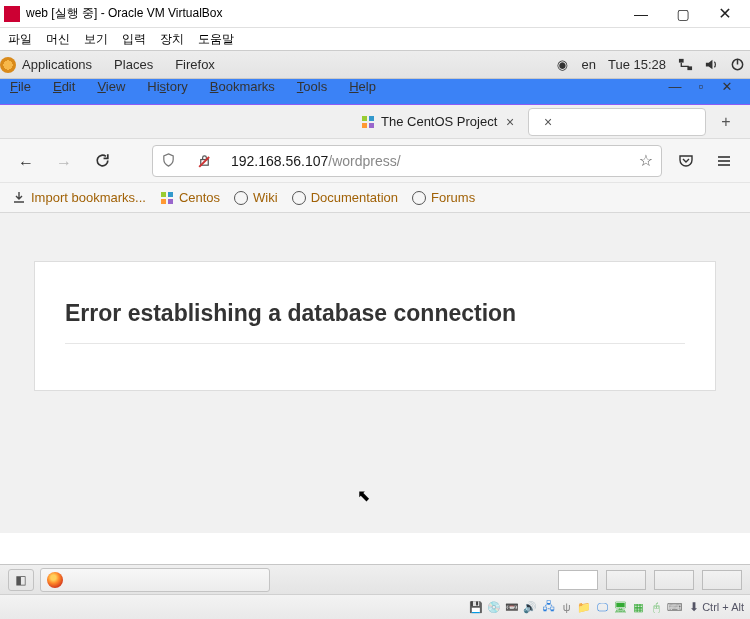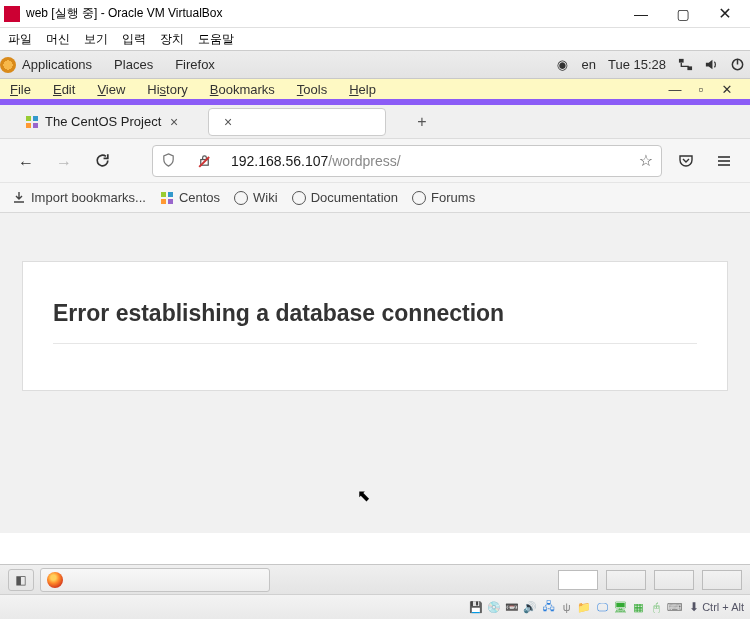--- a/index.html
+++ b/index.html
@@ -18,55 +18,55 @@
 
 .guest { border-top: 1px solid #ccc; }
 .gnome-panel { height: 28px; background: linear-gradient(#ededed,#e3e3e3); border-bottom: 1px solid #c8c8c8; display: flex; align-items: center; padding: 0 0; font-size: 13px; color: #2c2c2c; }
 .gnome-panel .gicon { width: 16px; height: 16px; background: radial-gradient(circle,#f7b84a 40%,#d98a1a 42%); border-radius: 50%; margin-right: 6px; }
 .gnome-panel .pmenu { margin-right: 22px; }
 .gnome-panel .spacer { flex: 1; }
 .gnome-panel .picon { width: 16px; height: 16px; margin: 0 5px; display:flex;align-items:center;justify-content:center;font-size:13px;color:#333; }
 .gnome-panel .ptext { margin: 0 6px; }
 
 
-.ff-menubar { height: 26px; background: #fef9c3; border-bottom: 6px solid #8b5cf6; display: flex; align-items: center; padding: 0 10px; font-size: 13px; color: #333; }
+.ff-menubar { height: 26px; background: #3b82f6; border-bottom: 1px solid #8b5cf6; display: flex; align-items: flex-start; padding: 0 10px; font-size: 13px; color: #333; }
 .ff-menubar .mitem { margin-right: 22px; }
 .ff-menubar .mitem u { text-decoration: underline; }
 .ff-menubar .spacer { flex: 1; }
 .ff-menubar .wctrl { width: 26px; text-align: center; font-size: 13px; color: #333; }
 
 
-.ff-tabs { height: 34px; background: #f0f0f0; display: flex; align-items: center; padding: 0 10px 0 14px; gap: 16px; border-bottom: 1px solid #dcdcdc; }
+.ff-tabs { height: 34px; background: #f0f0f0; display: flex; align-items: center; padding: 0 10px 0 14px; gap: 0; border-bottom: 1px solid #dcdcdc; justify-content: flex-end; }
 .tab { height: 28px; display: flex; align-items: center; padding: 0 8px 0 10px; border: 1px solid transparent; border-radius: 4px; min-width: 178px; font-size: 13px; color: #222; position: relative; }
 .tab.active { background: #fff; border: 1px solid #ccc; }
 .tab .favicon { width: 14px; height: 14px; margin-right: 6px; }
 .tab .tlabel { flex: 1; overflow: hidden; white-space: nowrap; }
 .tab .tclose { width: 18px; text-align: center; color: #555; font-size: 14px; }
 .newtab { width: 28px; text-align: center; color: #555; font-size: 16px; margin-left: 6px; }
 
 
 .ff-toolbar { height: 44px; background: #f6f6f6; display: flex; align-items: center; padding: 0 12px; gap: 10px; border-bottom: 1px solid #e5e5e5; }
 .navbtn { width: 28px; height: 28px; display: flex; align-items: center; justify-content: center; color: #333; font-size: 16px; border-radius: 4px; }
 .navbtn.dis { color: #b8b8b8; }
 .urlbar { flex: 1; height: 32px; background: #fff; border: 1px solid #c8c8c8; border-radius: 4px; display: flex; align-items: center; padding: 0 6px; gap: 18px; margin-left:26px; }
 .urlbar .uicon { width: 18px; display:flex; align-items:center; justify-content:center; color:#555; font-size:13px; }
 .urlbar .slash { position:relative; }
 .urlbar .slash::after { content:""; position:absolute; left:2px; top:8px; width:14px; height:1.5px; background:#c33; transform:rotate(-45deg); }
 .urlbar .utext { flex: 1; font-size: 14px; color: #888; }
 .urlbar .utext .host { color: #1a1a1a; }
 .urlbar .star { color:#555; font-size:16px; }
 
 
-.ff-bmt { height: 30px; background: #f6f6f6; display: flex; align-items: center; padding: 0 12px; gap: 14px; font-size: 13px; color: #404040; border-bottom: 1px solid #d8d8d8; }
+.ff-bmt { height: 30px; background: #f6f6f6; display: flex; align-items: center; padding: 0 12px; gap: 14px; font-size: 13px; color: #a16207; border-bottom: 1px solid #d8d8d8; }
 .bm { display: flex; align-items: center; gap: 5px; }
 .bm .bicon { width:14px; height:14px; border:1.5px solid #555; border-radius:50%; position:relative; }
 .bm .bicon::after { content:""; position:absolute; left:2px; top:2px; width:6px; height:6px; }
 
 
-.page { background: #f1f1f1; height: 320px; padding: 48px 22px 0; }
+.page { background: #f1f1f1; height: 320px; padding: 48px 34px 0; }
 .card { background: #fff; border: 1px solid #ddd; padding: 38px 30px 46px; }
 .card h1 { font-size: 23px; font-weight: 600; color: #333; padding-bottom: 16px; border-bottom: 1px solid #e6e6e6; }
 
 
 .cursor { position: absolute; left: 357px; top: 486px; font-size: 16px; color:#000; pointer-events:none; }
 
 
 .taskbar { height: 30px; background: linear-gradient(#efefef,#e4e4e4); border-top: 1px solid #c6c6c6; display: flex; align-items: center; padding: 0 8px; gap: 6px; position:absolute; bottom:25px; left:0; right:0; }
 .taskbar .wlist { width: 26px; height: 22px; border: 1px solid #c2c2c2; border-radius: 3px; display:flex;align-items:center;justify-content:center;font-size:12px;color:#555; }
 .taskbar .task { height: 24px; background: linear-gradient(#f7f7f7,#ececec); border:1px solid #c4c4c4; border-radius:3px; display:flex; align-items:center; padding: 0 10px 0 6px; gap:6px; font-size:12.5px; color:#333; min-width:230px; }

